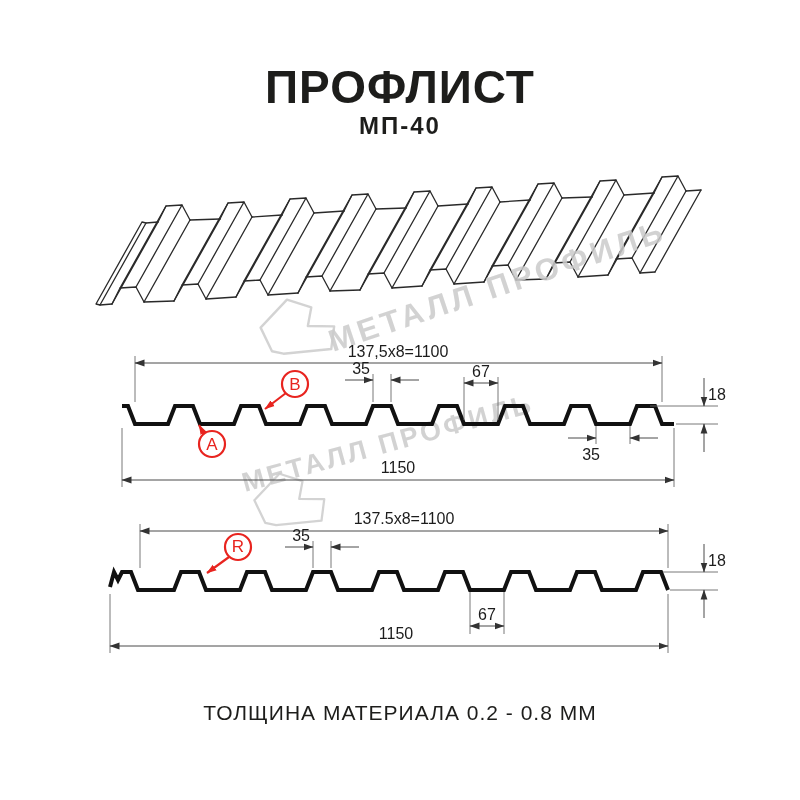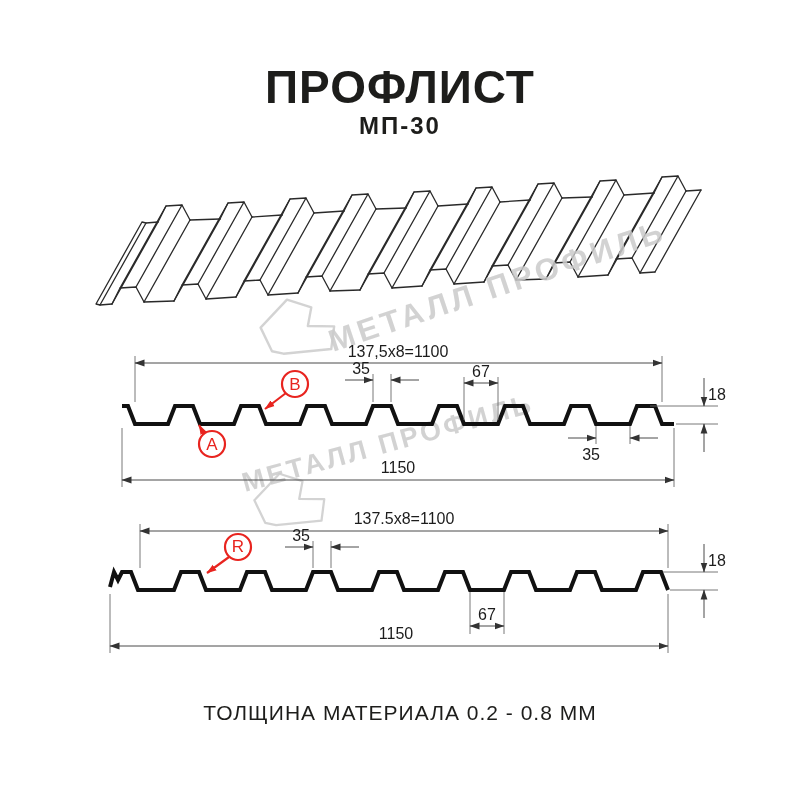--- a/index.html
+++ b/index.html
@@ -22,21 +22,21 @@
   .wmlogo{stroke:#cbcbcb;stroke-width:2.4;fill:none;opacity:.85;stroke-linejoin:round;}
   .red{stroke:#e8241f;fill:none;stroke-width:2.2;}
   .redtxt{font-family:"Liberation Sans",sans-serif;font-size:17px;fill:#e8241f;font-weight:500;}
 </style>
 </head>
 <body>
 
 <div class="stage">
 
   <div class="title">ПРОФЛИСТ</div>
-  <div class="subtitle">МП-30</div>
+  <div class="subtitle">МП-40</div>
 
   <svg width="800" height="800" viewBox="0 0 800 800">
     <defs>
       <marker id="mk" markerWidth="11" markerHeight="9" refX="9.5" refY="4" orient="auto-start-reverse" markerUnits="userSpaceOnUse">
         <path d="M0,0.6 L10,4 L0,7.4 Z" fill="#333"></path>
       </marker>
       <marker id="mkr" markerWidth="11" markerHeight="9" refX="9.5" refY="4" orient="auto-start-reverse" markerUnits="userSpaceOnUse">
         <path d="M0,0.6 L10,4 L0,7.4 Z" fill="#e8241f"></path>
       </marker>
       <g id="rib3d">

